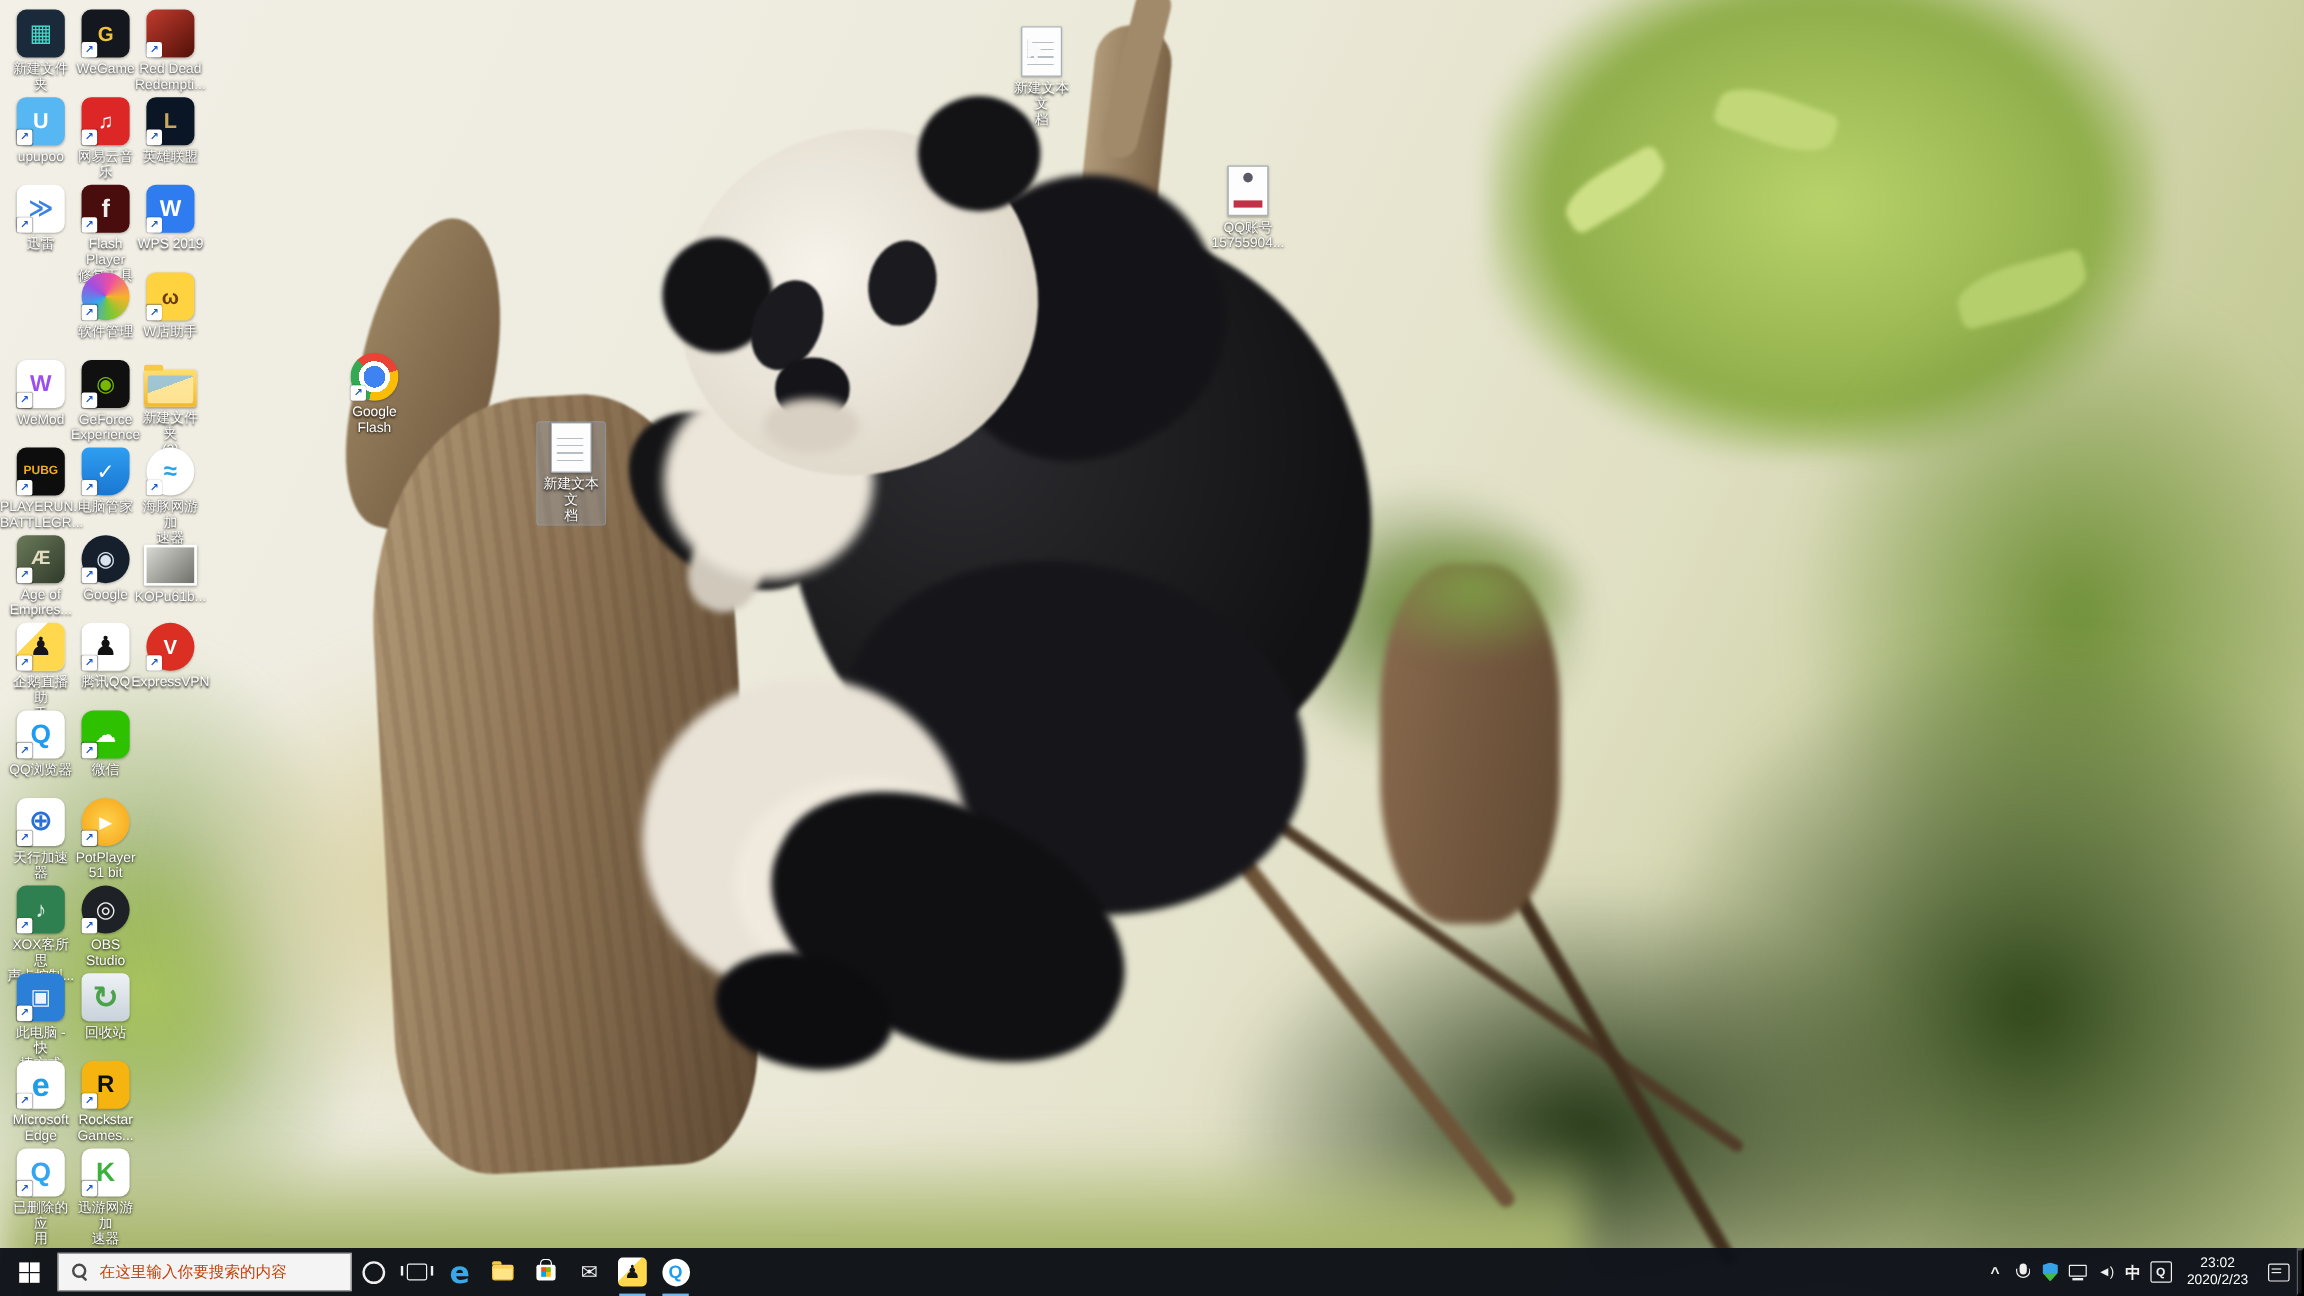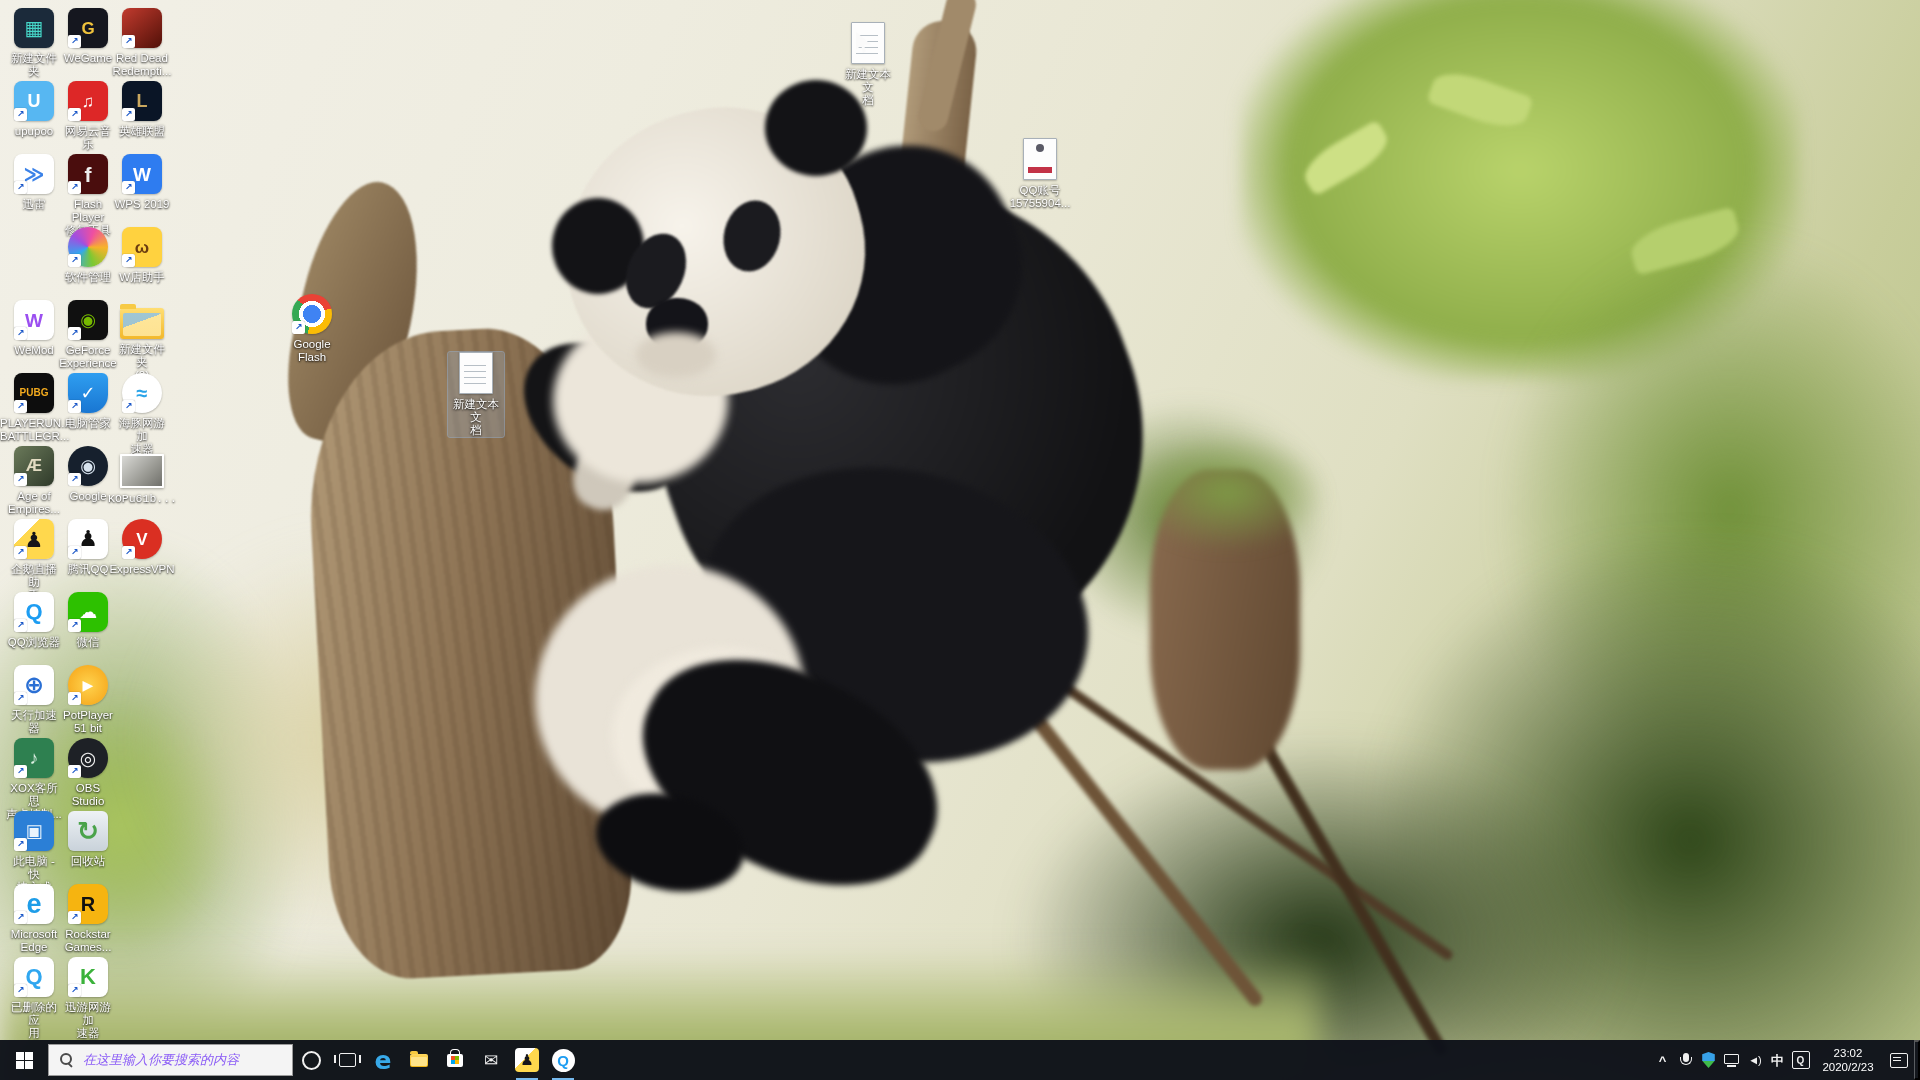--- a/index.html
+++ b/index.html
@@ -43,21 +43,21 @@
   .tbtn{width:36px;height:40px;display:flex;align-items:center;justify-content:center;background:none;border:none;position:relative;padding:0;cursor:pointer;}
   #start-button{width:48px;}
   .tbtn.running::after{content:"";position:absolute;bottom:0;left:7px;right:7px;height:2px;background:#76b9ed;}
   .k-start{width:17px;height:17px;
      background:linear-gradient(#fff,#fff) 0 0/8px 8px no-repeat,linear-gradient(#fff,#fff) 100% 0/8px 8px no-repeat,
                 linear-gradient(#fff,#fff) 0 100%/8px 8px no-repeat,linear-gradient(#fff,#fff) 100% 100%/8px 8px no-repeat;}
   #search-box{width:245px;height:32px;background:#f4f4f4;border:1px solid #9a9a9a;display:flex;align-items:center;gap:9px;padding-left:11px;box-sizing:border-box;}
   .mag{position:relative;width:14px;height:14px;flex:0 0 auto;}
   .mag::before{content:"";position:absolute;top:0;left:0;width:8px;height:8px;border:2px solid #4a4a4a;border-radius:50%;}
   .mag::after{content:"";position:absolute;bottom:1px;right:1px;width:6px;height:2px;background:#4a4a4a;transform:rotate(45deg);border-radius:1px;}
-  #search-placeholder{font-size:13px;color:#8b5cf6;white-space:nowrap;font-style:italic;}
+  #search-placeholder{font-size:13px;color:#c2410c;white-space:nowrap;}
   .k-cortana{width:15px;height:15px;border:2px solid #f0f0f0;border-radius:50%;}
   .k-taskview{width:15px;height:12px;border:1.6px solid #f0f0f0;border-radius:2px;position:relative;}
   .k-taskview::before,.k-taskview::after{content:"";position:absolute;top:1px;width:2px;height:8px;background:#f0f0f0;}
   .k-taskview::before{left:-6px;} .k-taskview::after{right:-6px;}
   .k-edge{color:#38a9e8;font-weight:bold;font-size:25px;line-height:1;font-family:"DejaVu Sans",sans-serif;}
   .k-folder{width:18px;height:13px;border-radius:2px;background:linear-gradient(#ffd75e,#f0b414);position:relative;}
   .k-folder::before{content:"";position:absolute;top:-3px;left:0;width:8px;height:3px;border-radius:2px 2px 0 0;background:#f7c93f;}
   .k-folder::after{content:"";position:absolute;inset:3px 1px 1px 1px;border-radius:1px;background:#ffe48a;}
   .k-store{width:16px;height:13px;background:#fff;border-radius:2px;position:relative;display:flex;align-items:center;justify-content:center;}
   .k-store::before{content:"";position:absolute;top:-5px;width:8px;height:5px;border:1.6px solid #fff;border-bottom:none;border-radius:4px 4px 0 0;}
@@ -362,21 +362,21 @@
 (2)</div>
     </div>
     <div class="dicon" style="left: 114px; top: 373px;">
       <div class="dglyph kind-tile" style="background: rgb(255, 255, 255); border-radius: 50%;">
         <span class="gl" style="color: rgb(40, 163, 232); font-size: 20px;">≈</span>
         <span class="sc-arrow">↗</span>
       </div>
       <div class="dlabel">海豚网游加
 速器</div>
     </div>
-    <div class="dicon" style="left: 114px; top: 446px; font-family: Liberation Mono, monospace;">
+    <div class="dicon" style="left: 114px; top: 446px;">
       <div class="dglyph kind-photo"></div>
       <div class="dlabel">KOPu61b...</div>
     </div>
     <div class="dicon" style="left: 114px; top: 519px;">
       <div class="dglyph kind-tile" style="background: rgb(218, 47, 34); border-radius: 50%;">
         <span class="gl" style="color: rgb(255, 255, 255); font-size: 17px;">V</span>
         <span class="sc-arrow">↗</span>
       </div>
       <div class="dlabel">ExpressVPN</div>
     </div>

